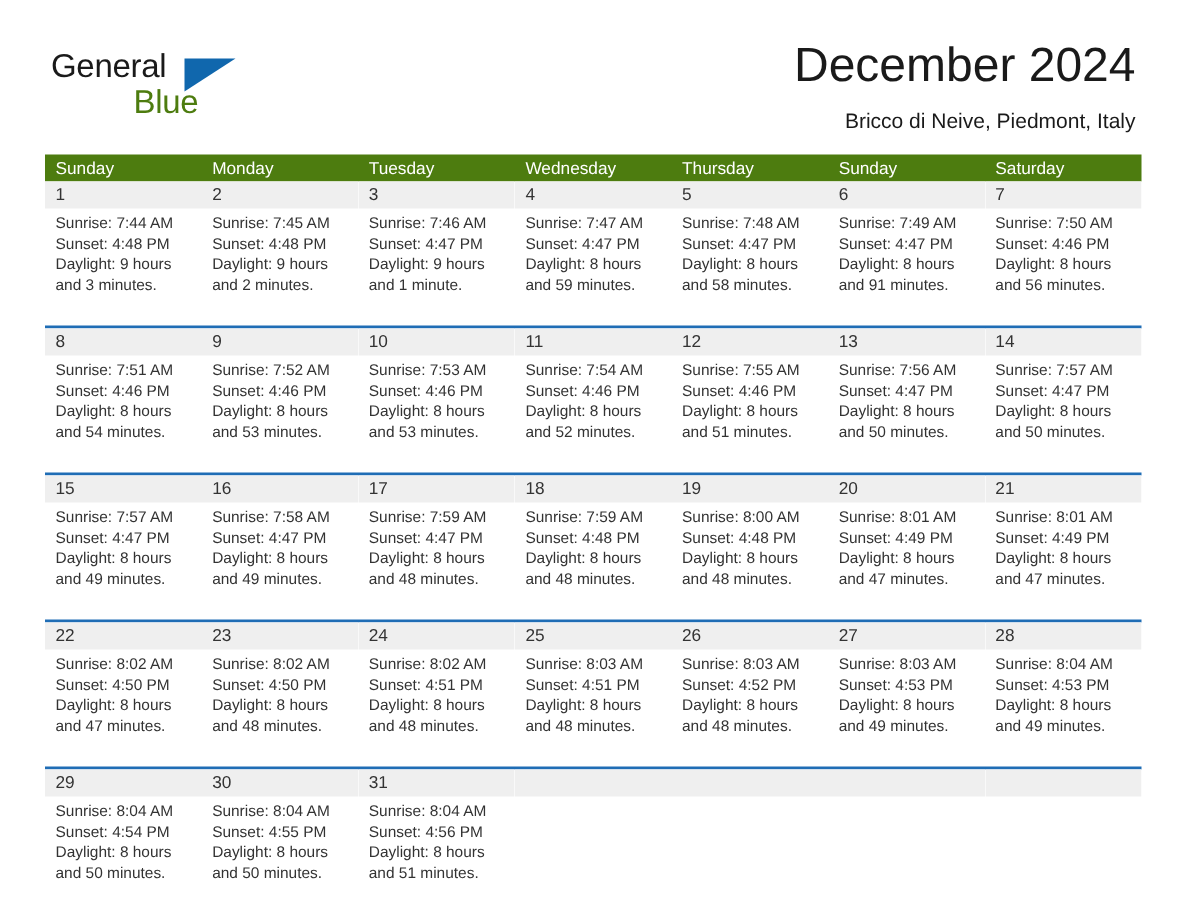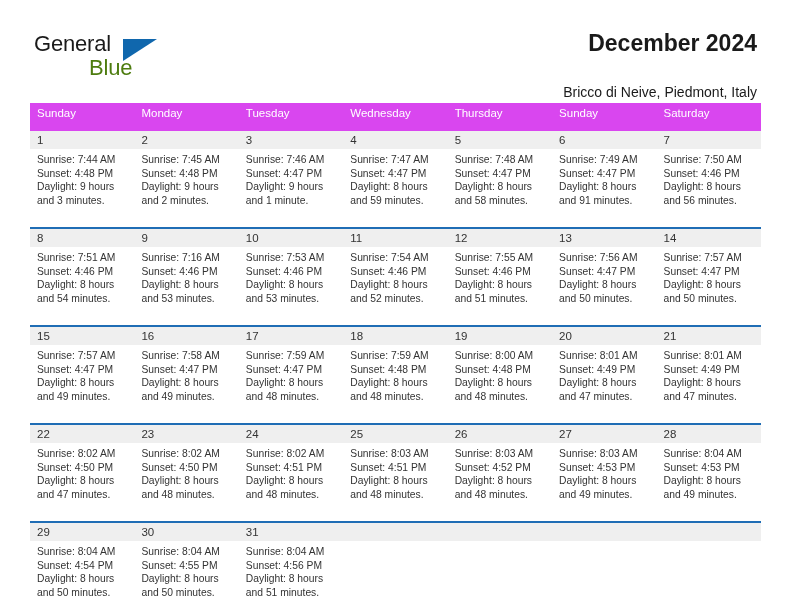--- a/index.html
+++ b/index.html
@@ -63,47 +63,47 @@
     border-left: 34px solid #1067ad;
     border-bottom: 22px solid transparent;
   }
   .title-block {
     position: absolute;
     right: 35px;
     top: 26px;
     text-align: right;
   }
   .cal-title {
-    font-size: 23px;
+    font-size: 32px;
     color: #1a1a1a;
     line-height: 34px;
     white-space: nowrap;
-    font-weight: bold;
+    font-weight: normal;
     margin: 0;
   }
   .cal-subtitle {
     font-size: 14px;
     color: #1a1a1a;
     line-height: 20px;
-    margin-top: 22px;
+    margin-top: 10px;
     white-space: nowrap;
   }
 
   
   .calendar {
     position: absolute;
     left: 30px;
     top: 103px;
     width: 731px;
   }
   .weekdays {
     display: flex;
     width: 731px;
-    height: 28px;
-    background: #d946ef;
+    height: 18px;
+    background: #4d7c0f;
   }
   .weekday {
     flex: 1 1 0;
     color: #ffffff;
     font-size: 11.5px;
     line-height: 21px;
     padding-left: 7px;
     box-sizing: border-box;
     overflow: hidden;
     white-space: nowrap;
@@ -257,21 +257,21 @@
             <div class="day-body">
               <div class="day-line">Sunrise: 7:51 AM</div>
               <div class="day-line">Sunset: 4:46 PM</div>
               <div class="day-line">Daylight: 8 hours</div>
               <div class="day-line">and 54 minutes.</div>
             </div>
           </div>
           <div class="day-cell">
             <div class="day-num-band">9</div>
             <div class="day-body">
-              <div class="day-line">Sunrise: 7:16 AM</div>
+              <div class="day-line">Sunrise: 7:52 AM</div>
               <div class="day-line">Sunset: 4:46 PM</div>
               <div class="day-line">Daylight: 8 hours</div>
               <div class="day-line">and 53 minutes.</div>
             </div>
           </div>
           <div class="day-cell">
             <div class="day-num-band">10</div>
             <div class="day-body">
               <div class="day-line">Sunrise: 7:53 AM</div>
               <div class="day-line">Sunset: 4:46 PM</div>

